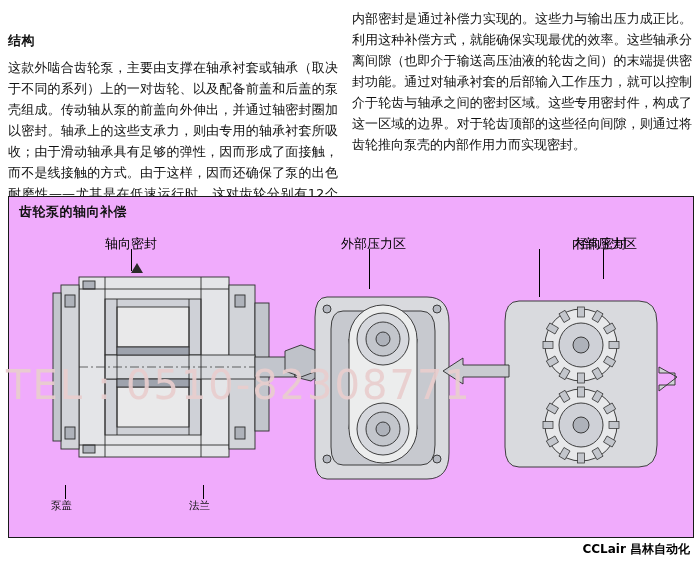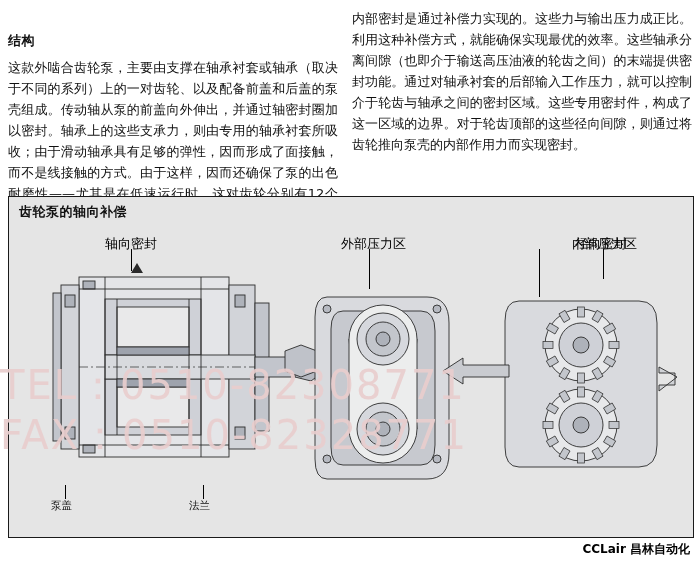--- a/index.html
+++ b/index.html
@@ -56,21 +56,21 @@
   }
 
   
   .figure-panel {
     position: absolute;
     left: 8px;
     top: 196px;
     width: 684px;
     height: 340px;
     border: 1px solid #1a1a1a;
-    background: #e5e5e5;
+    background: #f0abfc;
   }
   .figure-title {
     position: absolute;
     left: 10px;
     top: 6px;
     font-size: 13px;
     font-weight: bold;
     letter-spacing: 0.5px;
   }
 
@@ -130,21 +130,21 @@
     top: 360px;
     width: 700px;
     pointer-events: none;
     font-family: "DejaVu Sans", "Liberation Sans", sans-serif;
     font-size: 40px;
     letter-spacing: 2px;
     color: rgba(232, 205, 205, 0.92);
     font-weight: normal;
     line-height: 1.25;
   }
-  .watermark div { }
+  .watermark div { padding-left: 6px; }
 
   
   .footer {
     position: absolute;
     right: 10px;
     bottom: 8px;
     font-size: 12px;
     font-weight: bold;
     color: #000;
   }
@@ -360,18 +360,17 @@
     <div class="bottom-label" style="left:42px; top:302px;">泵盖</div>
     <div class="leader vline" style="left:56px; top:288px; height:14px;"></div>
 
     <div class="bottom-label" style="left:180px; top:302px;">法兰</div>
     <div class="leader vline" style="left:194px; top:288px; height:14px;"></div>
 
   </div>
 
   <div class="watermark">
     <div>TEL：0510-82308771</div>
-    <div>FAX：0510-82328771</div>
   </div>
 
   <div class="footer">CCLair 昌林自动化</div>
 
 </div>
 
 </body></html>

